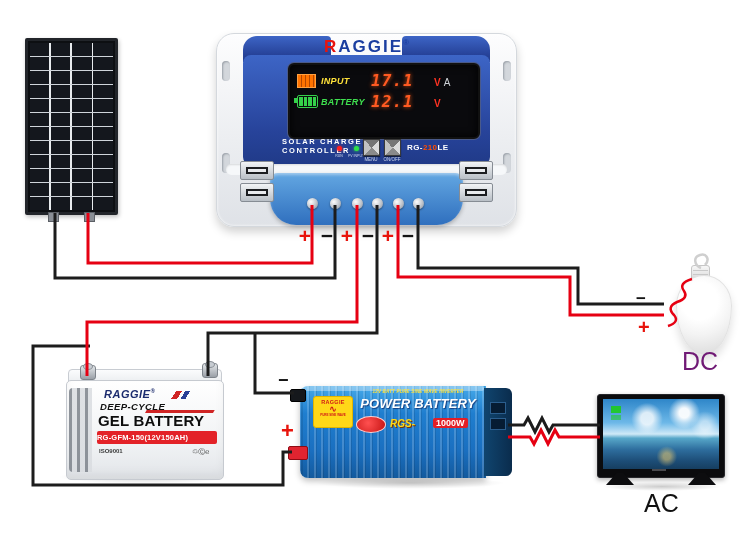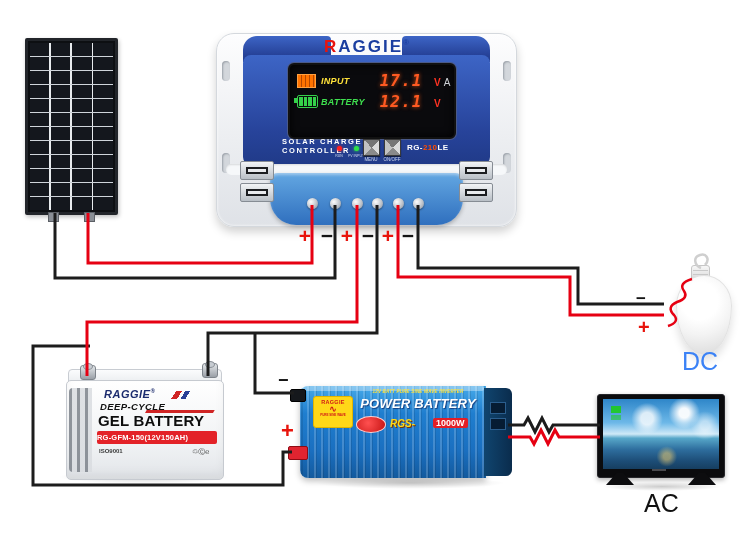--- a/index.html
+++ b/index.html
@@ -18,25 +18,25 @@
   #controller{left:216px;top:33px;width:301px;height:194px}
   .ctrl-case{position:absolute;inset:0;background:linear-gradient(180deg,#fdfdfe,#eceef1 55%,#dfe2e7);border-radius:18px;box-shadow:0 5px 10px rgba(0,0,0,.18),inset 0 0 3px #fff;border:1px solid #d4d8dd}
   .slot{position:absolute;width:8px;height:20px;border-radius:4px;background:#d3d7dc;box-shadow:inset 1px 1px 2px #9aa0a8}
   .ctrl-blue{position:absolute;background:linear-gradient(180deg,#3d65c6,#27439a 70%,#203a88)}
   .ctrl-blue.main{left:27px;top:22px;width:247px;height:110px;border-radius:8px}
   .ctrl-blue.shoulder-l{left:27px;top:3px;width:88px;height:26px;border-radius:14px 4px 0 0}
   .ctrl-blue.shoulder-r{left:186px;top:3px;width:88px;height:26px;border-radius:4px 14px 0 0}
   .ctrl-brand{left:0;right:0;top:4px;text-align:center;font-weight:bold;font-size:17px;letter-spacing:2px;color:#1b3ea0}
   .ctrl-brand .r{color:#e8140c}
   .ctrl-brand sup{font-size:8px;letter-spacing:0}
-  .lcd{left:72px;top:30px;width:168px;height:76px;background:#0a0a0d;border-radius:6px;border:2px solid #111;box-shadow:inset 0 0 8px #000,0 0 0 1px #4a5a8a;padding:5px 7px;box-sizing:border-box}
+  .lcd{left:72px;top:30px;width:192px;height:76px;background:#0a0a0d;border-radius:6px;border:2px solid #111;box-shadow:inset 0 0 8px #000,0 0 0 1px #4a5a8a;padding:5px 7px;box-sizing:border-box}
   .lcd-row{display:grid;grid-template-columns:24px 50px 60px auto;align-items:center;height:21px}
   .lcd-label{font-size:9px;font-weight:bold;font-style:italic;letter-spacing:.3px}
   .yellow{color:#ffe23a}.green{color:#3fe04f}
-  .lcd-val{font-family:"DejaVu Sans Mono",monospace;font-style:italic;font-weight:bold;font-size:16px;color:#ff5a22;text-shadow:0 0 4px rgba(255,90,20,.85);letter-spacing:1px;text-align:center}
+  .lcd-val{font-family:"DejaVu Sans Mono",monospace;font-style:italic;font-weight:bold;font-size:16px;color:#ff5a22;text-shadow:0 0 4px rgba(255,90,20,.85);letter-spacing:1px;text-align:left}
   .unit-red{color:#ff3323;font-weight:bold;font-size:10px;margin-left:3px}
   .unit-dim{color:#cfd3d8;font-size:10px;margin-left:3px}
   .icon-solar{width:17px;height:12px;background:repeating-linear-gradient(90deg,#ff7300 0 3px,#b34700 3px 4px);border:1px solid #ffa040}
   .icon-batt{width:17px;height:9px;border:1.5px solid #35d14a;border-radius:2px;display:flex;gap:1px;padding:1px;box-sizing:content-box;position:relative}
   .icon-batt i{flex:1;background:#35d14a}
   .icon-batt:before{content:"";position:absolute;left:-4px;top:2px;width:2.5px;height:5px;background:#35d14a}
   .icon-bulb{width:11px;height:11px;border-radius:50%;background:radial-gradient(circle at 45% 40%,#fff6c0,#ffcf2e 70%);box-shadow:0 0 5px 1px rgba(255,210,50,.9)}
   .ctrl-title{left:66px;top:104px;color:#fff;font-size:7.5px;font-weight:bold;letter-spacing:1.6px;line-height:9px}
   .led{position:absolute;width:5px;height:5px;border-radius:50%}
   .led.red{left:121px;top:113px;background:#ff2020;box-shadow:0 0 3px #ff2020}
@@ -103,21 +103,21 @@
     radial-gradient(circle at 70% 20%,rgba(255,255,255,.95) 0 5%,transparent 16%),
     radial-gradient(circle at 38% 28%,rgba(255,255,255,.8) 0 7%,transparent 18%),
     radial-gradient(circle at 88% 38%,rgba(255,255,255,.55) 0 4%,transparent 13%),
     radial-gradient(circle at 55% 82%,rgba(255,214,110,.5) 0 4%,transparent 12%),
     linear-gradient(180deg,#2e86c9 0%,#6db8e8 34%,#cfe9f7 50%,#57a7c9 56%,#2e6e9e 72%,#1d4e78 88%,#163e60 100%)}
   .tv-osd1{position:absolute;left:8px;top:7px;width:10px;height:7px;background:#1ecb1e;opacity:.9}
   .tv-osd2{position:absolute;left:8px;top:16px;width:10px;height:5px;background:#1ecb1e;opacity:.55}
   .tv-brandmark{left:652px;top:469px;width:14px;height:2px;background:#4a4a4e}
   .tv-foot{width:28px;height:12px;background:#0d0d0f;clip-path:polygon(0 100%,38% 0,62% 0,100% 100%)}
   .ac-label{left:644px;top:489px;font-size:25px;color:#111}
-  .dc-label{left:682px;top:347px;font-size:25px;color:#3b82f6}
+  .dc-label{left:682px;top:347px;font-size:25px;color:#701a75}
 
   
   .bulb-cap{left:691px;top:265px;width:17px;height:14px;background:linear-gradient(#f7f7f7,#d9d9d9);border:1px solid #c6c6c6;border-radius:3px}
   .bulb-cap i{position:absolute;left:1px;right:1px;height:1px;background:#c9c9c9}
   .bulb-body{left:676px;top:275px;width:54px;height:78px;border-radius:50% 50% 50% 50%/38% 38% 62% 62%;background:radial-gradient(circle at 42% 32%,#ffffff 0 30%,#f3f3f3 55%,#e0e0e0 85%,#cfcfcf);box-shadow:0 6px 9px rgba(0,0,0,.12);border:1px solid #e2e2e2}
   .bulb-minus{left:636px;top:289px;font-size:17px;font-weight:bold;color:#141414}
   .bulb-plus{left:638px;top:316px;font-size:20px;font-weight:bold;color:#e8140c}
 
   svg.wires{position:absolute;left:0;top:0;pointer-events:none}
 </style>

